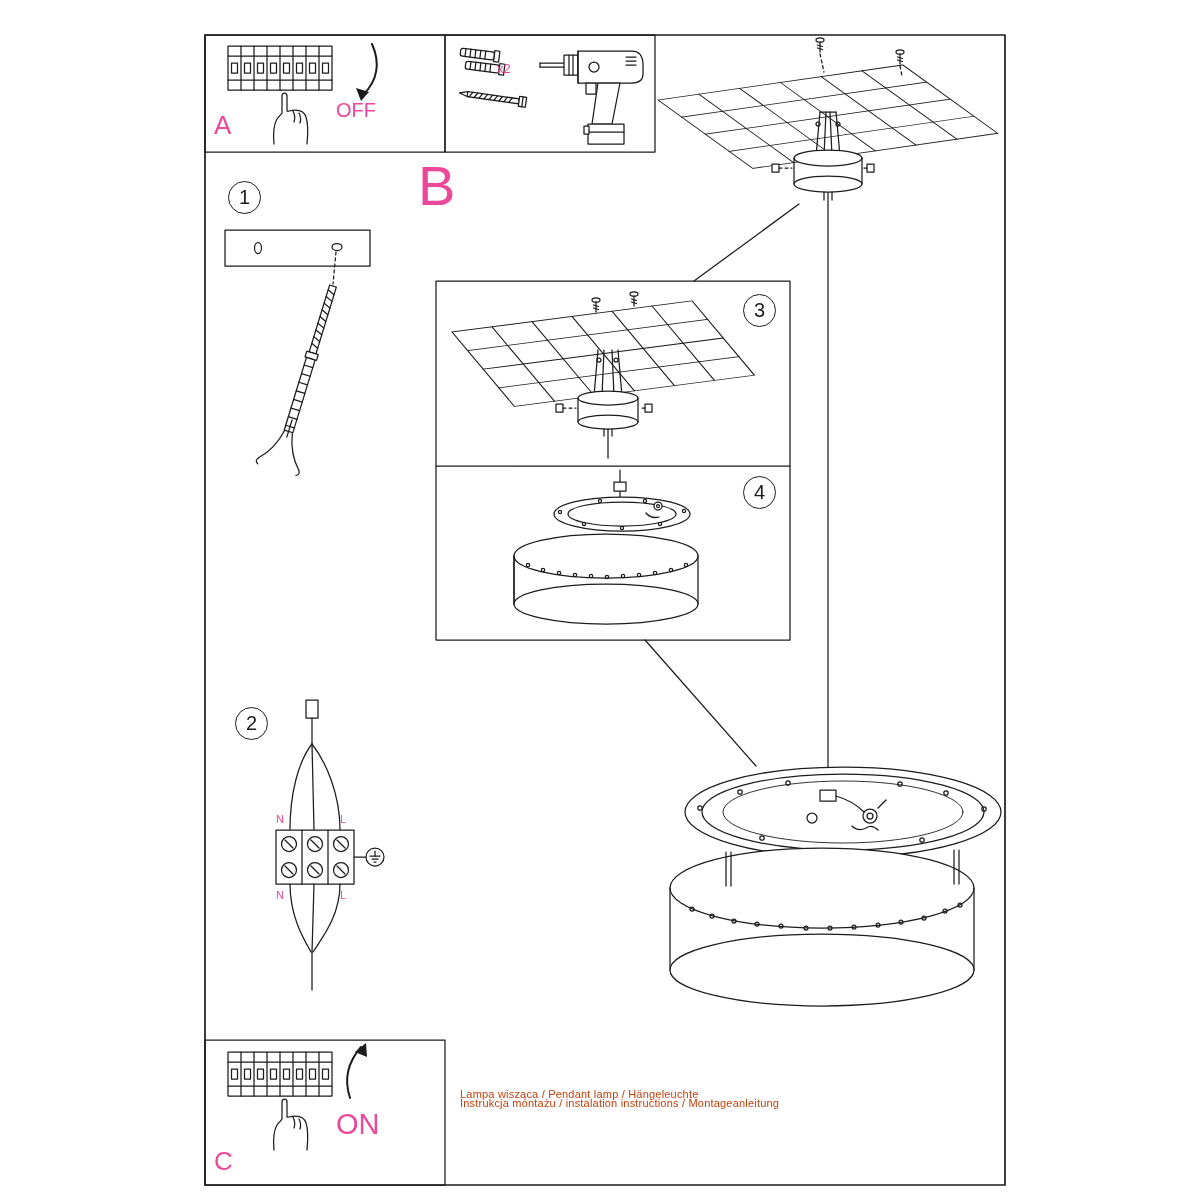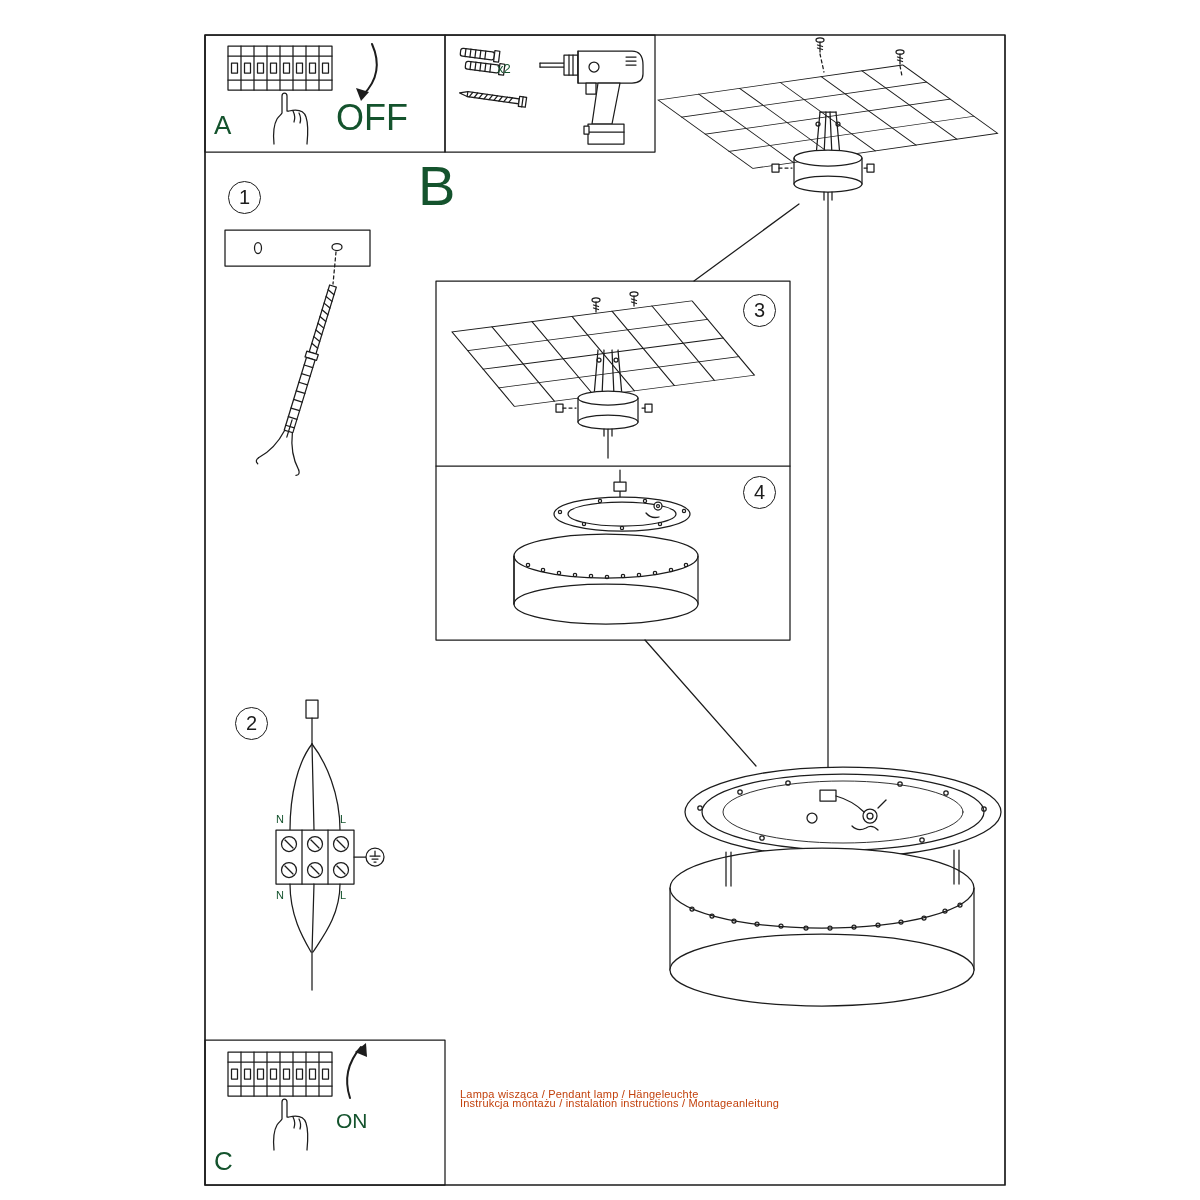--- a/index.html
+++ b/index.html
@@ -1,20 +1,20 @@
 <!DOCTYPE html>
 <html><head>
 <meta charset="utf-8">
 <style>
   *{margin:0;padding:0;box-sizing:border-box}
   html,body{background:#ffffff}
   body{width:1200px;height:1200px;position:relative;font-family:"Liberation Sans",sans-serif;color:#1c1c1c}
   .stage{position:absolute;left:0;top:0;width:1200px;height:1200px}
   svg.art{position:absolute;left:0;top:0;display:block}
-  .lbl{position:absolute;color:#14532d;white-space:nowrap;line-height:1}
+  .lbl{position:absolute;color:#ec4899;white-space:nowrap;line-height:1}
   .circle-num{position:absolute;width:33px;height:33px;border:1.7px solid #1c1c1c;border-radius:50%;
     display:flex;align-items:center;justify-content:center;font-size:20px;background:#fff;color:#1c1c1c}
   .footer-line{position:absolute;font-size:11px;color:#c2410c;white-space:nowrap;letter-spacing:.2px}
 </style>
 </head>
 <body>
 
 <div class="stage">
 
 <svg class="art" width="1200" height="1200" viewBox="0 0 1200 1200">
@@ -347,33 +347,33 @@
       <g>
         <path d="M350,1098 C344,1080 348,1062 361,1047" stroke-width="2"></path>
         <polygon points="355,1052 366,1043 367,1057" fill="#1c1c1c" stroke="none"></polygon>
       </g>
     </g>
 
   </g>
 </svg>
 
 <div class="lbl" style="left:214px;top:112px;font-size:26px">A</div>
-<div class="lbl" style="left:336px;top:100px;font-size:36px">OFF</div>
+<div class="lbl" style="left:336px;top:100px;font-size:20px">OFF</div>
 <div class="lbl" style="left:497px;top:62px;font-size:13px">x2</div>
 <div class="lbl" style="left:418px;top:158px;font-size:56px">B</div>
 
 <div class="circle-num" style="left:228px;top:181px">1</div>
 <div class="circle-num" style="left:235px;top:707px">2</div>
 <div class="circle-num" style="left:743px;top:294px">3</div>
 <div class="circle-num" style="left:743px;top:476px">4</div>
 
 <div class="lbl" style="left:276px;top:814px;font-size:11px">N</div>
 <div class="lbl" style="left:340px;top:814px;font-size:11px">L</div>
 <div class="lbl" style="left:276px;top:890px;font-size:11px">N</div>
 <div class="lbl" style="left:340px;top:890px;font-size:11px">L</div>
 
 <div class="lbl" style="left:214px;top:1148px;font-size:26px">C</div>
-<div class="lbl" style="left:336px;top:1110px;font-size:21px">ON</div>
+<div class="lbl" style="left:336px;top:1110px;font-size:29px">ON</div>
 
 <div class="footer-line" style="left:460px;top:1097px">Instrukcja montażu / instalation instructions / Montageanleitung</div>
 <div class="footer-line" style="left:460px;top:1088px">Lampa wisząca / Pendant lamp / Hängeleuchte</div>
 
 </div>
 
 </body></html>

